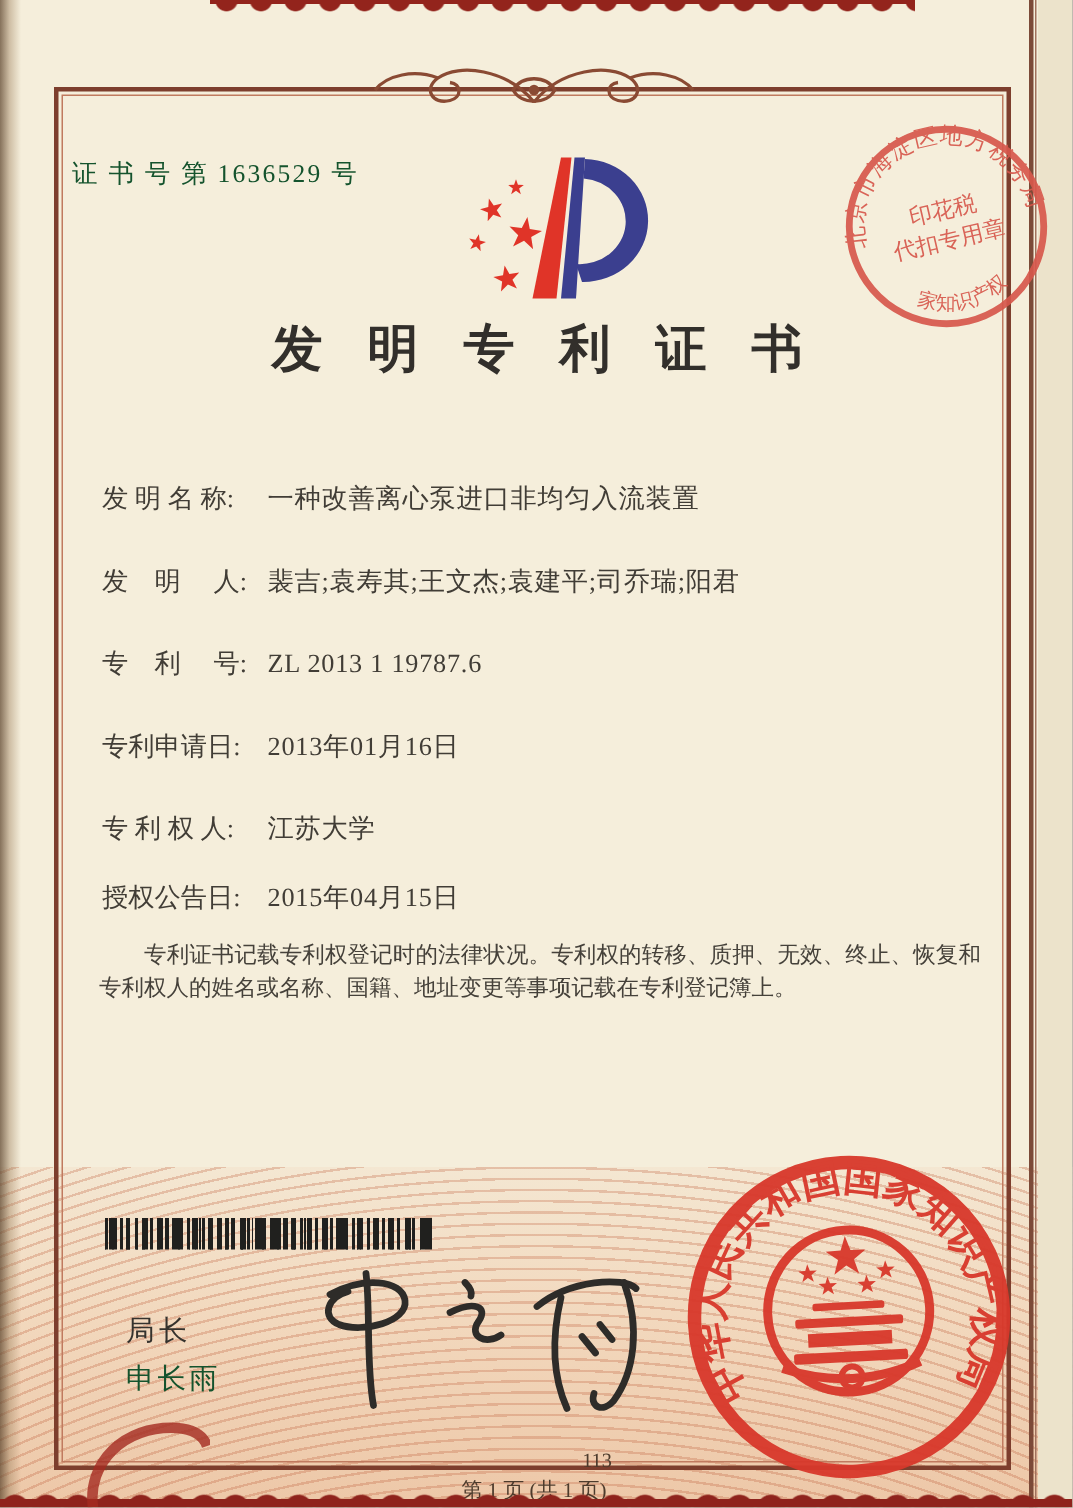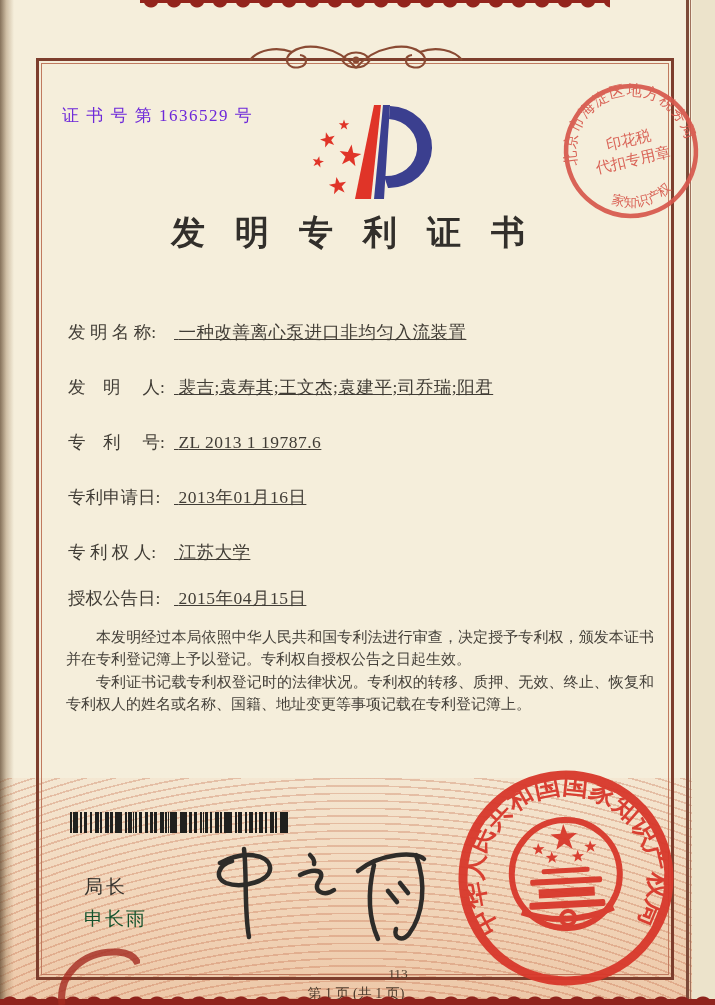--- a/index.html
+++ b/index.html
@@ -32,27 +32,27 @@
     background-image:
       radial-gradient(circle at 10px 12px, #8f231c 9px, rgba(143,35,28,0) 10px),
       linear-gradient(rgba(143,35,28,0) 0 5px, #8f231c 5px);
     background-size:21px 11px,100% 11px;background-repeat:repeat-x,no-repeat;}
   .corner-swirl{position:absolute;left:56px;top:938px;z-index:8;}
   
   .frame{position:absolute;left:36px;top:58px;width:632px;height:916px;border:3px solid #7d3e2d;z-index:2;}
   .frame-inner{position:absolute;left:2px;top:2px;right:2px;bottom:2px;border:1px solid #c07a5f;}
   .flourish{position:absolute;left:242px;top:38px;z-index:3;}
   
-  .cert-no{position:absolute;left:62px;top:104px;font-size:17px;color:#6d28d9;letter-spacing:1.5px;z-index:3;}
+  .cert-no{position:absolute;left:48px;top:104px;font-size:17px;color:#14532d;letter-spacing:1.5px;z-index:3;}
   .logo{position:absolute;left:298px;top:100px;z-index:3;}
   .tax-stamp{position:absolute;left:552px;top:72px;z-index:5;transform:rotate(-13deg);opacity:.92;}
-  .title{position:absolute;left:28px;top:210px;width:640px;text-align:center;z-index:3;
+  .title{position:absolute;left:38px;top:210px;width:640px;text-align:center;z-index:3;
     font-size:34px;font-weight:bold;color:#322f2b;letter-spacing:30px;text-indent:30px;white-space:nowrap;}
   .fields{position:absolute;left:68px;top:0;width:580px;z-index:3;}
-  .field-row{position:absolute;left:0;width:580px;font-size:17.5px;color:#413d36;white-space:nowrap;text-decoration:underline;}
+  .field-row{position:absolute;left:0;width:580px;font-size:17.5px;color:#413d36;white-space:nowrap;}
   .flabel{display:inline-block;width:106px;}
   .fvalue{letter-spacing:.5px;}
   .f0{top:320px}.f1{top:375px}.f2{top:430px}.f3{top:485px}.f4{top:540px}.f5{top:586px}
   .paragraphs{position:absolute;left:66px;top:626px;width:588px;z-index:3;
     font-size:15px;line-height:22.4px;color:#45413a;text-align:justify;}
   .paragraphs p{margin:0;text-indent:2em;}
   .barcode{position:absolute;left:70px;top:812px;width:218px;height:21px;z-index:3;
     background-image:
       repeating-linear-gradient(90deg,#20201e 0 2px,rgba(0,0,0,0) 2px 5px),
       repeating-linear-gradient(90deg,#20201e 0 1px,rgba(0,0,0,0) 1px 7px),
@@ -154,21 +154,20 @@
       <span class="flabel">专 利 权 人:</span>
       <span class="fvalue">江苏大学</span>
     </div>
     <div class="field-row f5">
       <span class="flabel">授权公告日:</span>
       <span class="fvalue">2015年04月15日</span>
     </div>
   </div>
 
   <div class="paragraphs">
-    <p>本发明经过本局依照中华人民共和国专利法进行审查，决定授予专利权，颁发本证书并在专利登记簿上予以登记。专利权自授权公告之日起生效。</p>
     <p>专利证书记载专利权登记时的法律状况。专利权的转移、质押、无效、终止、恢复和专利权人的姓名或名称、国籍、地址变更等事项记载在专利登记簿上。</p>
   </div>
 
   <div class="barcode"></div>
 
   <div class="director-title">局长</div>
   <div class="director-name">申长雨</div>
 
   <svg class="signature" width="238" height="106" viewBox="0 0 238 106">
     <g stroke="#2e2c29" stroke-width="4.5" fill="none" stroke-linecap="round">

